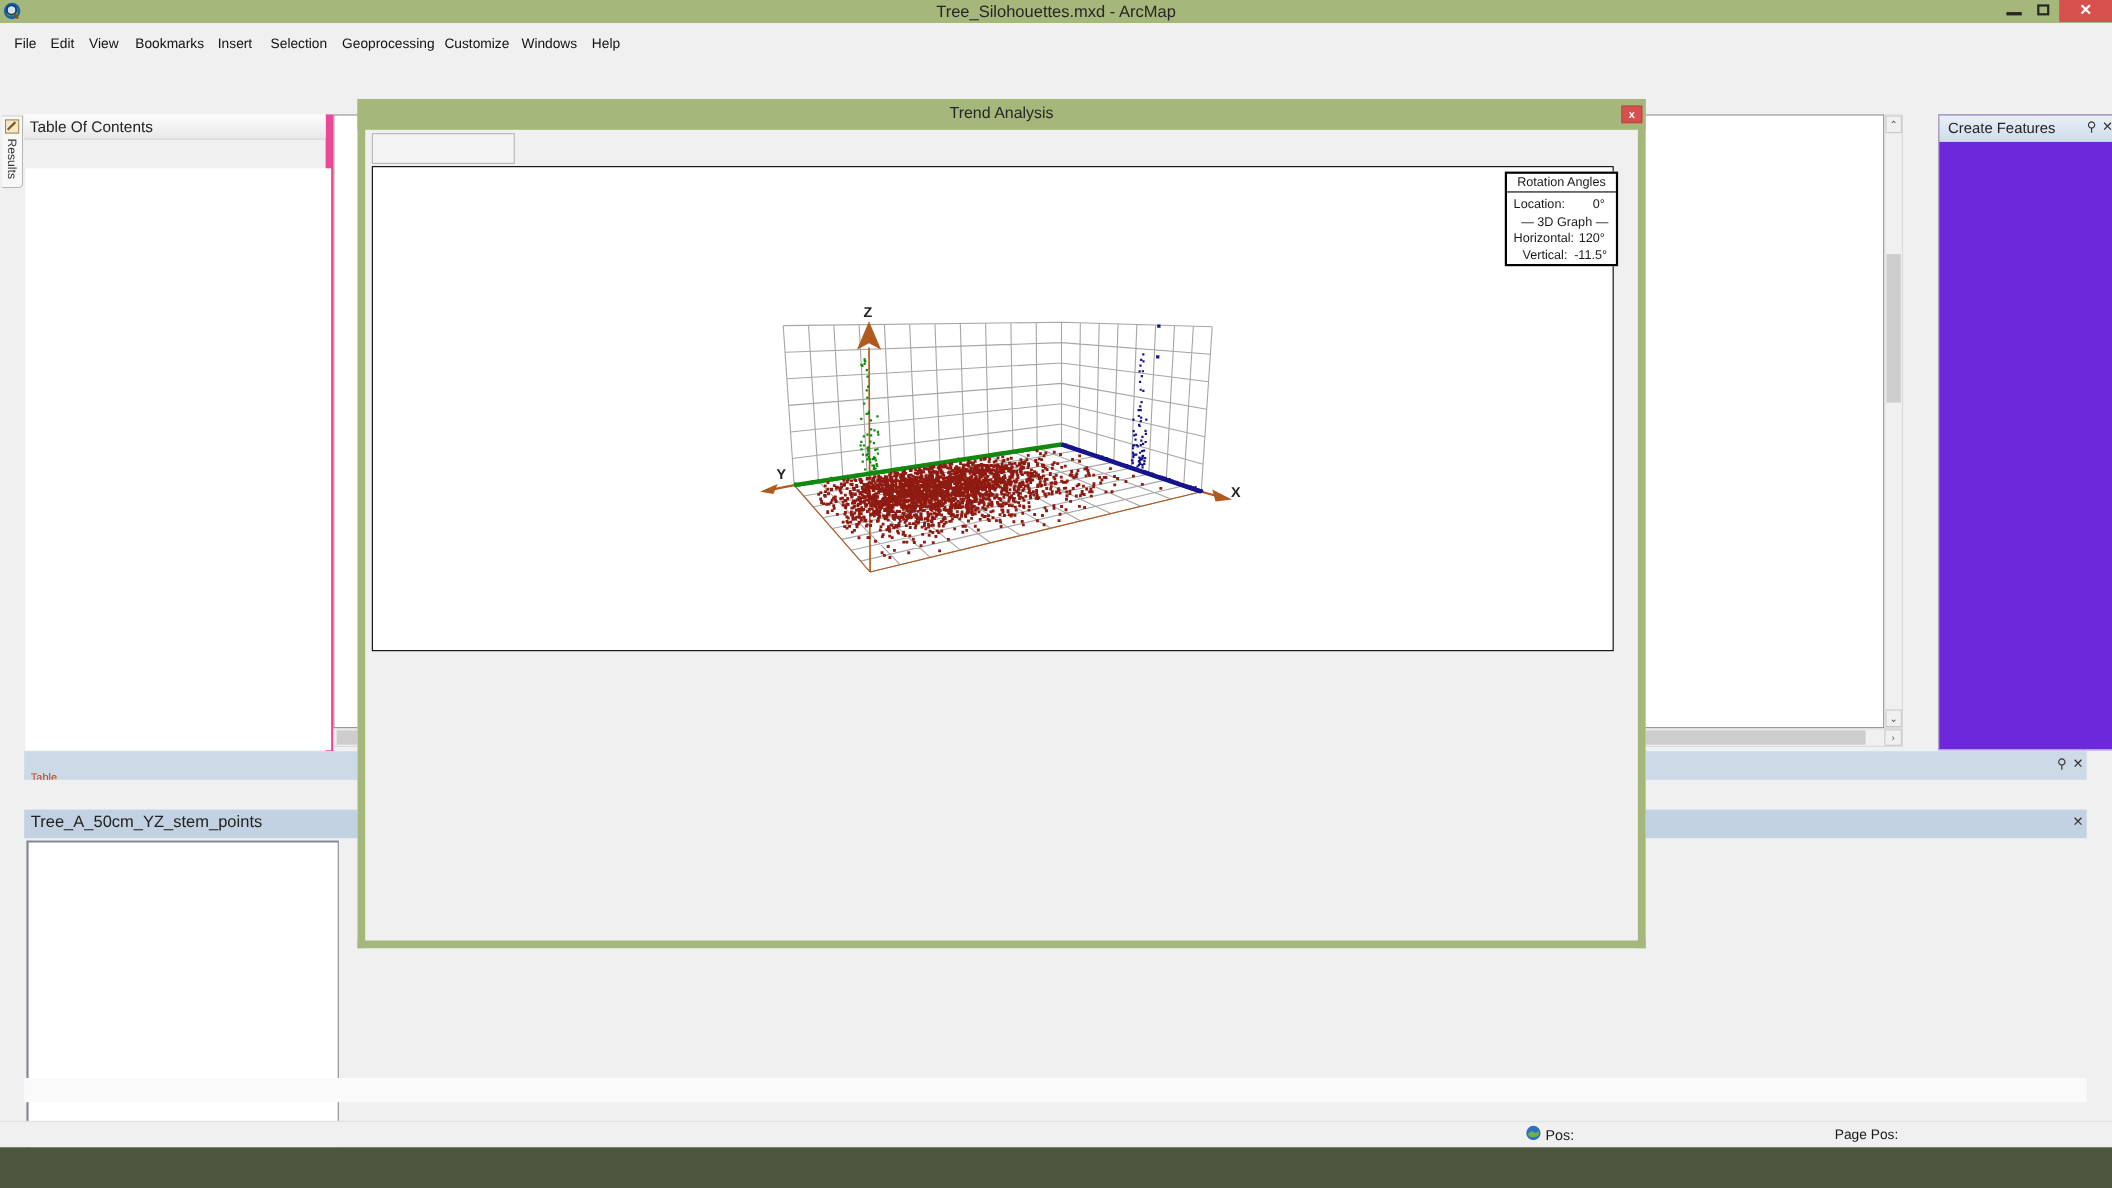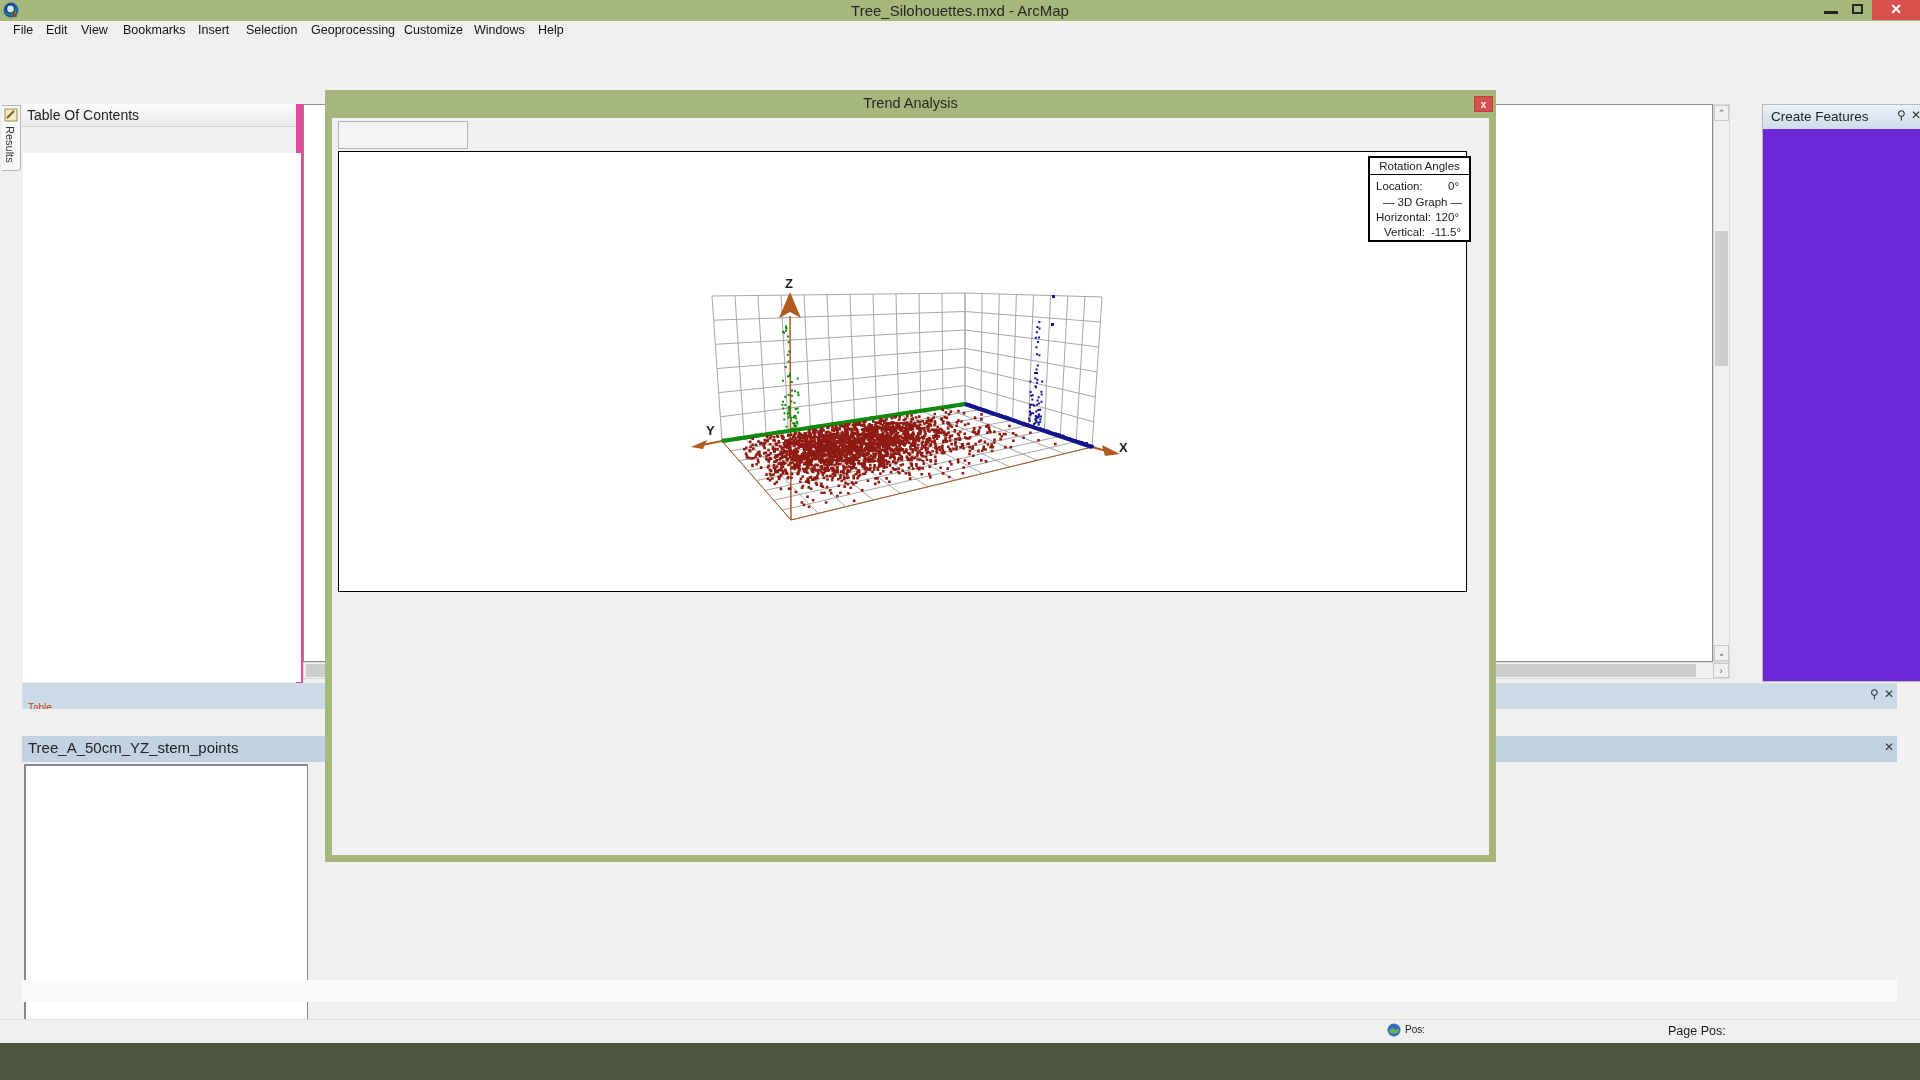--- a/index.html
+++ b/index.html
@@ -7,21 +7,21 @@
   body { position:relative; background:#f0f0f0; font-size:12px; color:#1a1a1a; }
   .abs { position:absolute; }
   
   #titlebar { position:absolute; left:0; top:0; width:1920px; height:21px; background:#a5b77a;text-decoration:underline; }
   #titletext { position:absolute; left:0; top:2px; width:1920px; text-align:center; font-size:15px; color:#262626; }
   #winmin { position:absolute; left:1824px; top:11px; width:14px; height:3px; background:#262626; }
   #winrest { position:absolute; left:1852px; top:4px; width:11px; height:10px; border:2px solid #262626; background:#a5b77a; }
   #winclose { position:absolute; left:1872px; top:0; width:48px; height:20px; background:#d8504d; color:#fff; text-align:center; font-size:14px; line-height:19px; font-weight:bold;}
   
   #menubar { position:absolute; left:0; top:21px; width:1920px; height:26px; background:#f0f0f0; }
-  #menubar span { position:absolute; top:2px; font-size:12.5px; color:#111; }
+  #menubar span { position:absolute; top:12px; font-size:12.5px; color:#111; }
   
   #tb1 { position:absolute; left:0; top:47px; width:1920px; height:29px; background:#f0f0f0; }
   #tb2 { position:absolute; left:0; top:76px; width:1920px; height:28px; background:#f0f0f0; }
   
   #leftstrip { position:absolute; left:0; top:104px; width:22px; height:915px; background:#f0f0f0; }
   #resultstab { position:absolute; left:2px; top:1px; width:19px; height:66px; background:#f8f8f8; border:1px solid #b5b5b5; border-left:none; border-radius:0 0 4px 0; }
   #resultstab .txt { position:absolute; left:2px; top:20px; writing-mode:vertical-rl; font-size:11px; color:#333; }
   
   #toc { position:absolute; left:22px; top:104px; width:281px; height:579px; background:#f0f0f0; border-right:7px solid #ec4899; }
   #tochead { position:absolute; left:0; top:0; width:100%; height:23px; background:linear-gradient(#fdfdfd,#e8e8e8); border-bottom:1px solid #d5d5d5; }
@@ -144,21 +144,21 @@
     <div id="grid"></div>
     <div id="tnav"></div>
     <div id="ttabs"></div>
   </div>
 
   <div id="statusbar">
     <svg class="abs" style="left:1387px;top:3px" width="14" height="14" viewBox="0 0 14 14">
       <circle cx="7" cy="7" r="6.5" fill="#2f6fbe"></circle>
       <path d="M2 8 Q5 4 7 6 Q10 8 12 5 L12 9 Q8 12 3 10 Z" fill="#6db04e"></path>
     </svg>
-    <span class="abs" style="left:1405px;top:4px;font-size:10px">Pos:</span>
+    <span class="abs" style="left:1405px;top:4px;font-size:13px">Pos:</span>
     <span class="abs" style="left:1668px;top:4px;font-size:12.5px">Page Pos:</span>
   </div>
 
   <div id="taskbar"></div>
 
   <div id="dialog">
     <div id="dlgtitle">
       <div class="t">Trend Analysis</div>
       <div id="dlgclose">x</div>
     </div>

